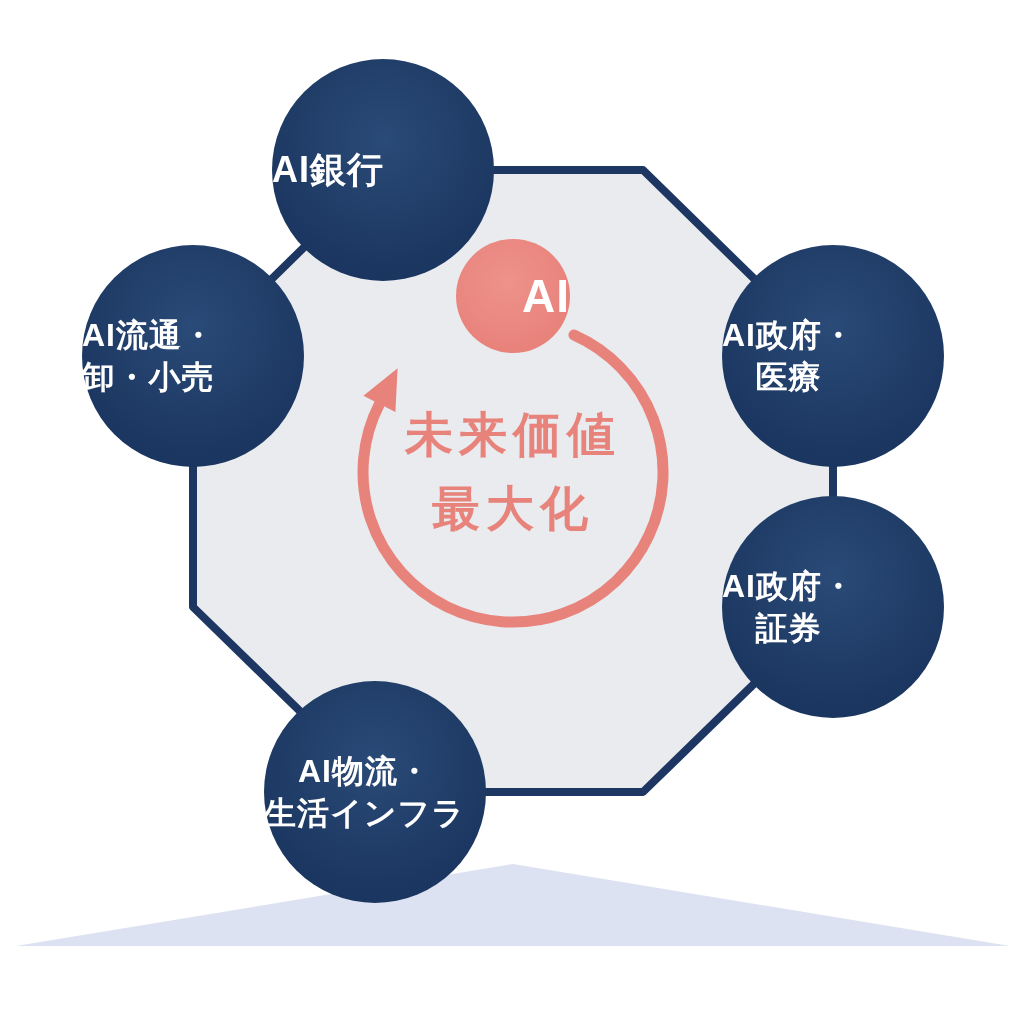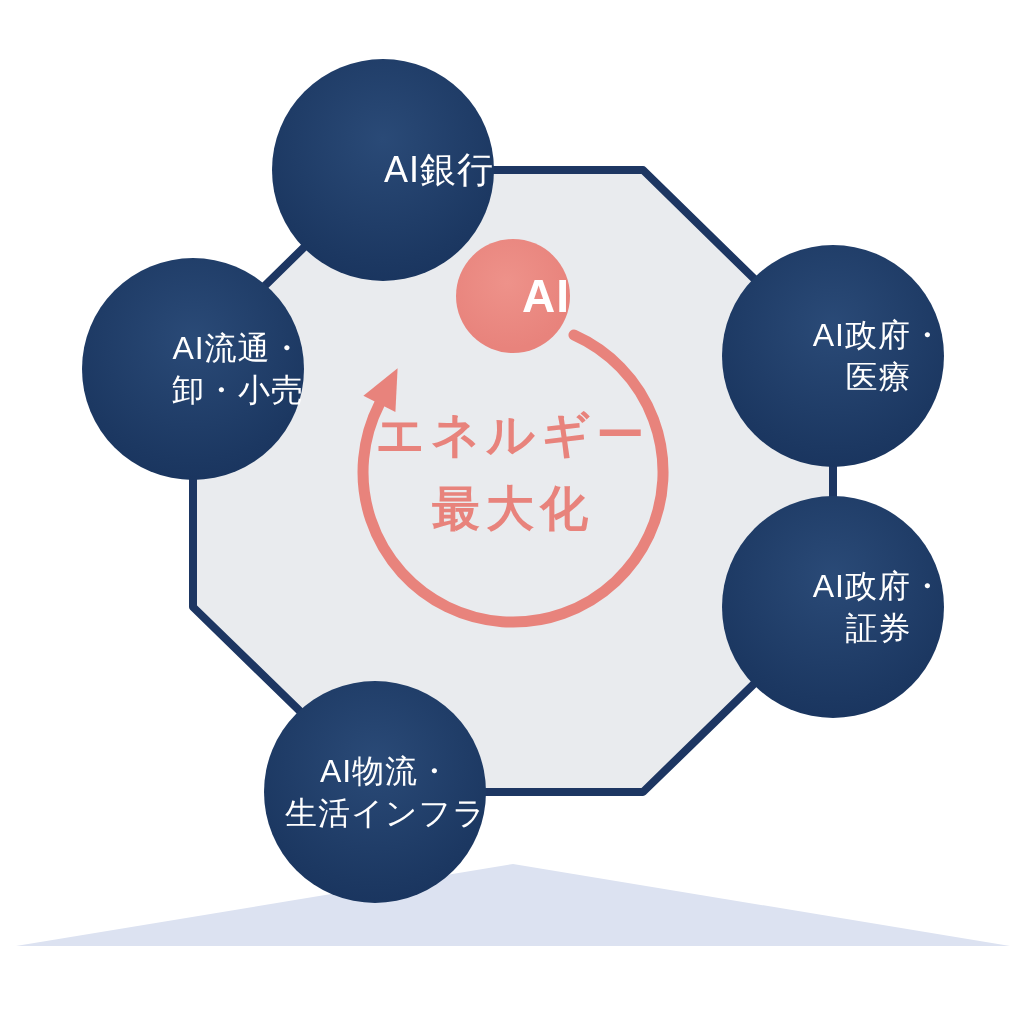--- a/index.html
+++ b/index.html
@@ -24,38 +24,38 @@
     pointer-events: none;
   }
   .node {
     position: absolute;
     width: 222px;
     height: 222px;
     border-radius: 50%;
     background: radial-gradient(circle at 50% 36%, #2a4a77 0%, #1c3862 68%, #16305a 100%);
     display: flex;
     align-items: center;
-    justify-content: flex-end;
+    justify-content: flex-start;
     color: #ffffff;
-    font-weight: normal;
+    font-weight: bold;
     text-align: center;
     white-space: pre-line;
     line-height: 1.32;
     font-size: 36px;
     letter-spacing: 1px;
   }
   .node.two-line { font-size: 32px; }
   .node-bank          { left: 272px; top: 59px;  }
   .node-media         { left: 532px; top: 59px;  }
   .node-gov           { left: 722px; top: 245px; }
   .node-insurance     { left: 722px; top: 496px; }
   .node-manufacturing { left: 532px; top: 681px; }
   .node-logistics     { left: 264px; top: 681px; }
   .node-apparel       { left: 82px;  top: 496px; }
-  .node-distribution  { left: 82px;  top: 258px; }
+  .node-distribution  { left: 82px;  top: 245px; }
 
   .center-badge {
     position: absolute;
     left: 456px;
     top: 239px;
     width: 114px;
     height: 114px;
     border-radius: 50%;
     background: radial-gradient(circle at 45% 38%, #ee928a 0%, #e8837c 70%);
     display: flex;
@@ -122,16 +122,16 @@
 
   <div class="node node-distribution two-line">
     <span>AI流通・
 卸・小売</span>
   </div>
 
   <div class="center-badge">
     <span>AI</span>
   </div>
 
-  <div class="center-message">エネルギー
+  <div class="center-message">未来価値
 最大化</div>
 
 </div>
 
 </body></html>

